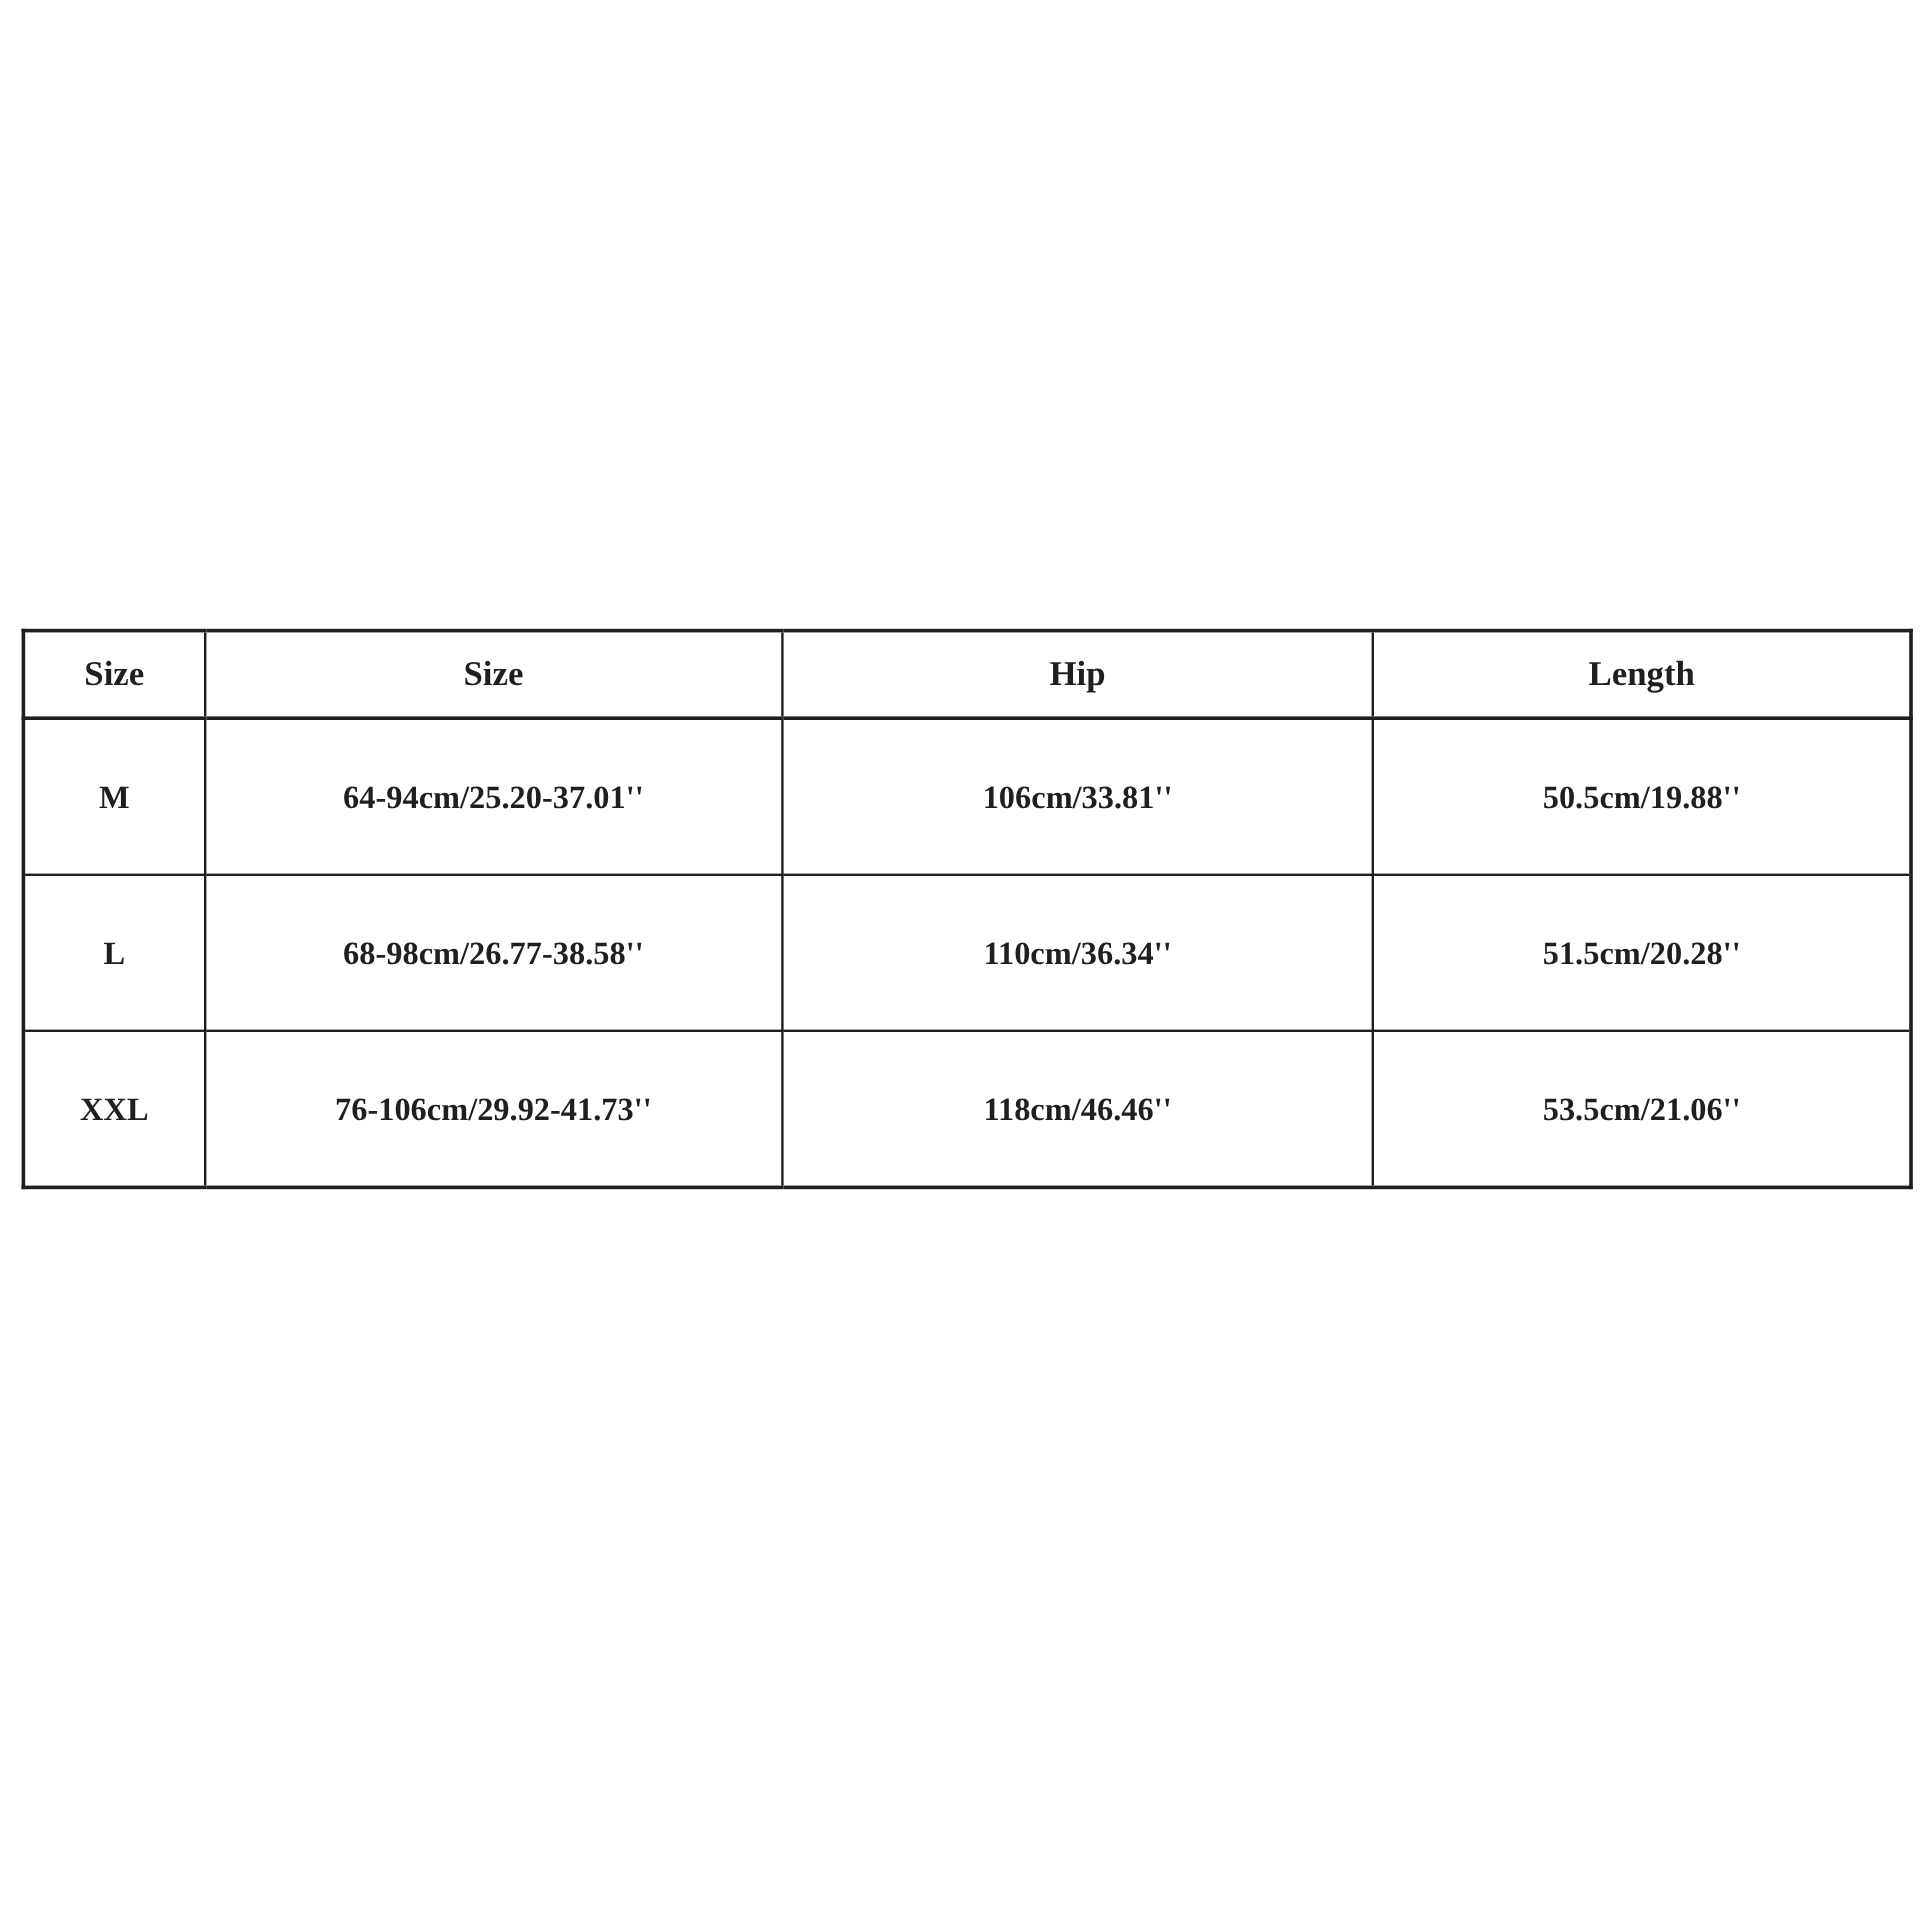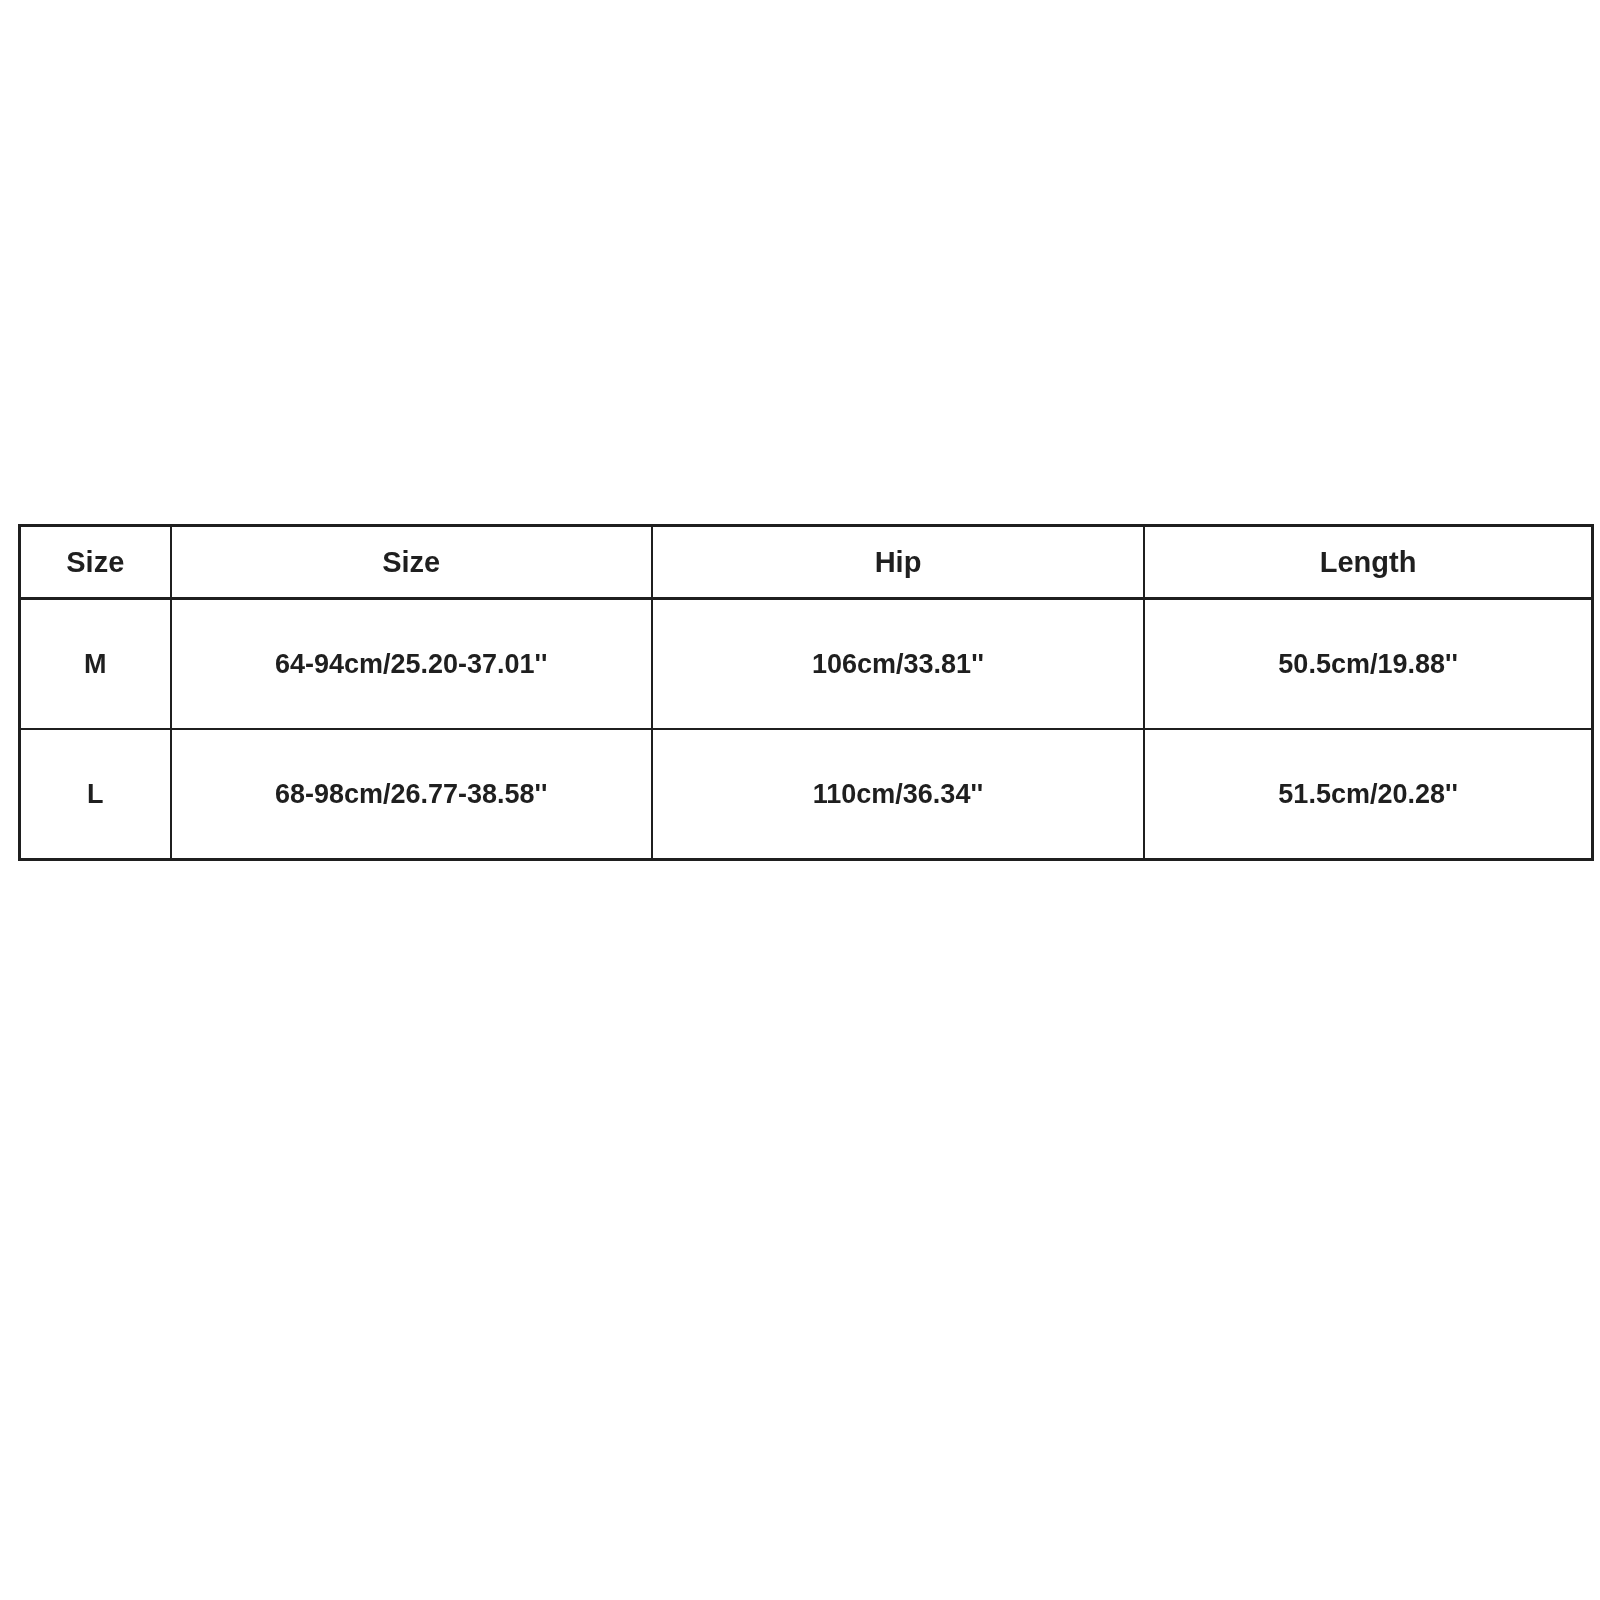--- a/index.html
+++ b/index.html
@@ -9,20 +9,21 @@
     width: 1600px;
     height: 1600px;
     overflow: hidden;
     font-family: "Liberation Sans", "DejaVu Sans", sans-serif;
   }
   .canvas {
     position: relative;
     width: 1600px;
     height: 1600px;
     background: #ffffff;
+    font-family: Liberation Serif, serif;
   }
   table.size-chart {
     position: absolute;
     left: 18px;
     top: 524px;
     width: 1576px;
     border-collapse: collapse;
     table-layout: fixed;
     background: #ffffff;
     color: #1f1f1f;
@@ -84,15 +85,21 @@
         <td>64-94cm/25.20-37.01''</td>
         <td>106cm/33.81''</td>
         <td>50.5cm/19.88''</td>
       </tr>
       <tr>
         <td>L</td>
         <td>68-98cm/26.77-38.58''</td>
         <td>110cm/36.34''</td>
         <td>51.5cm/20.28''</td>
       </tr>
+      <tr>
+        <td>XXL</td>
+        <td>76-106cm/29.92-41.73''</td>
+        <td>118cm/46.46''</td>
+        <td>53.5cm/21.06''</td>
+      </tr>
     </tbody>
   </table>
 </div>
 
 </body></html>

